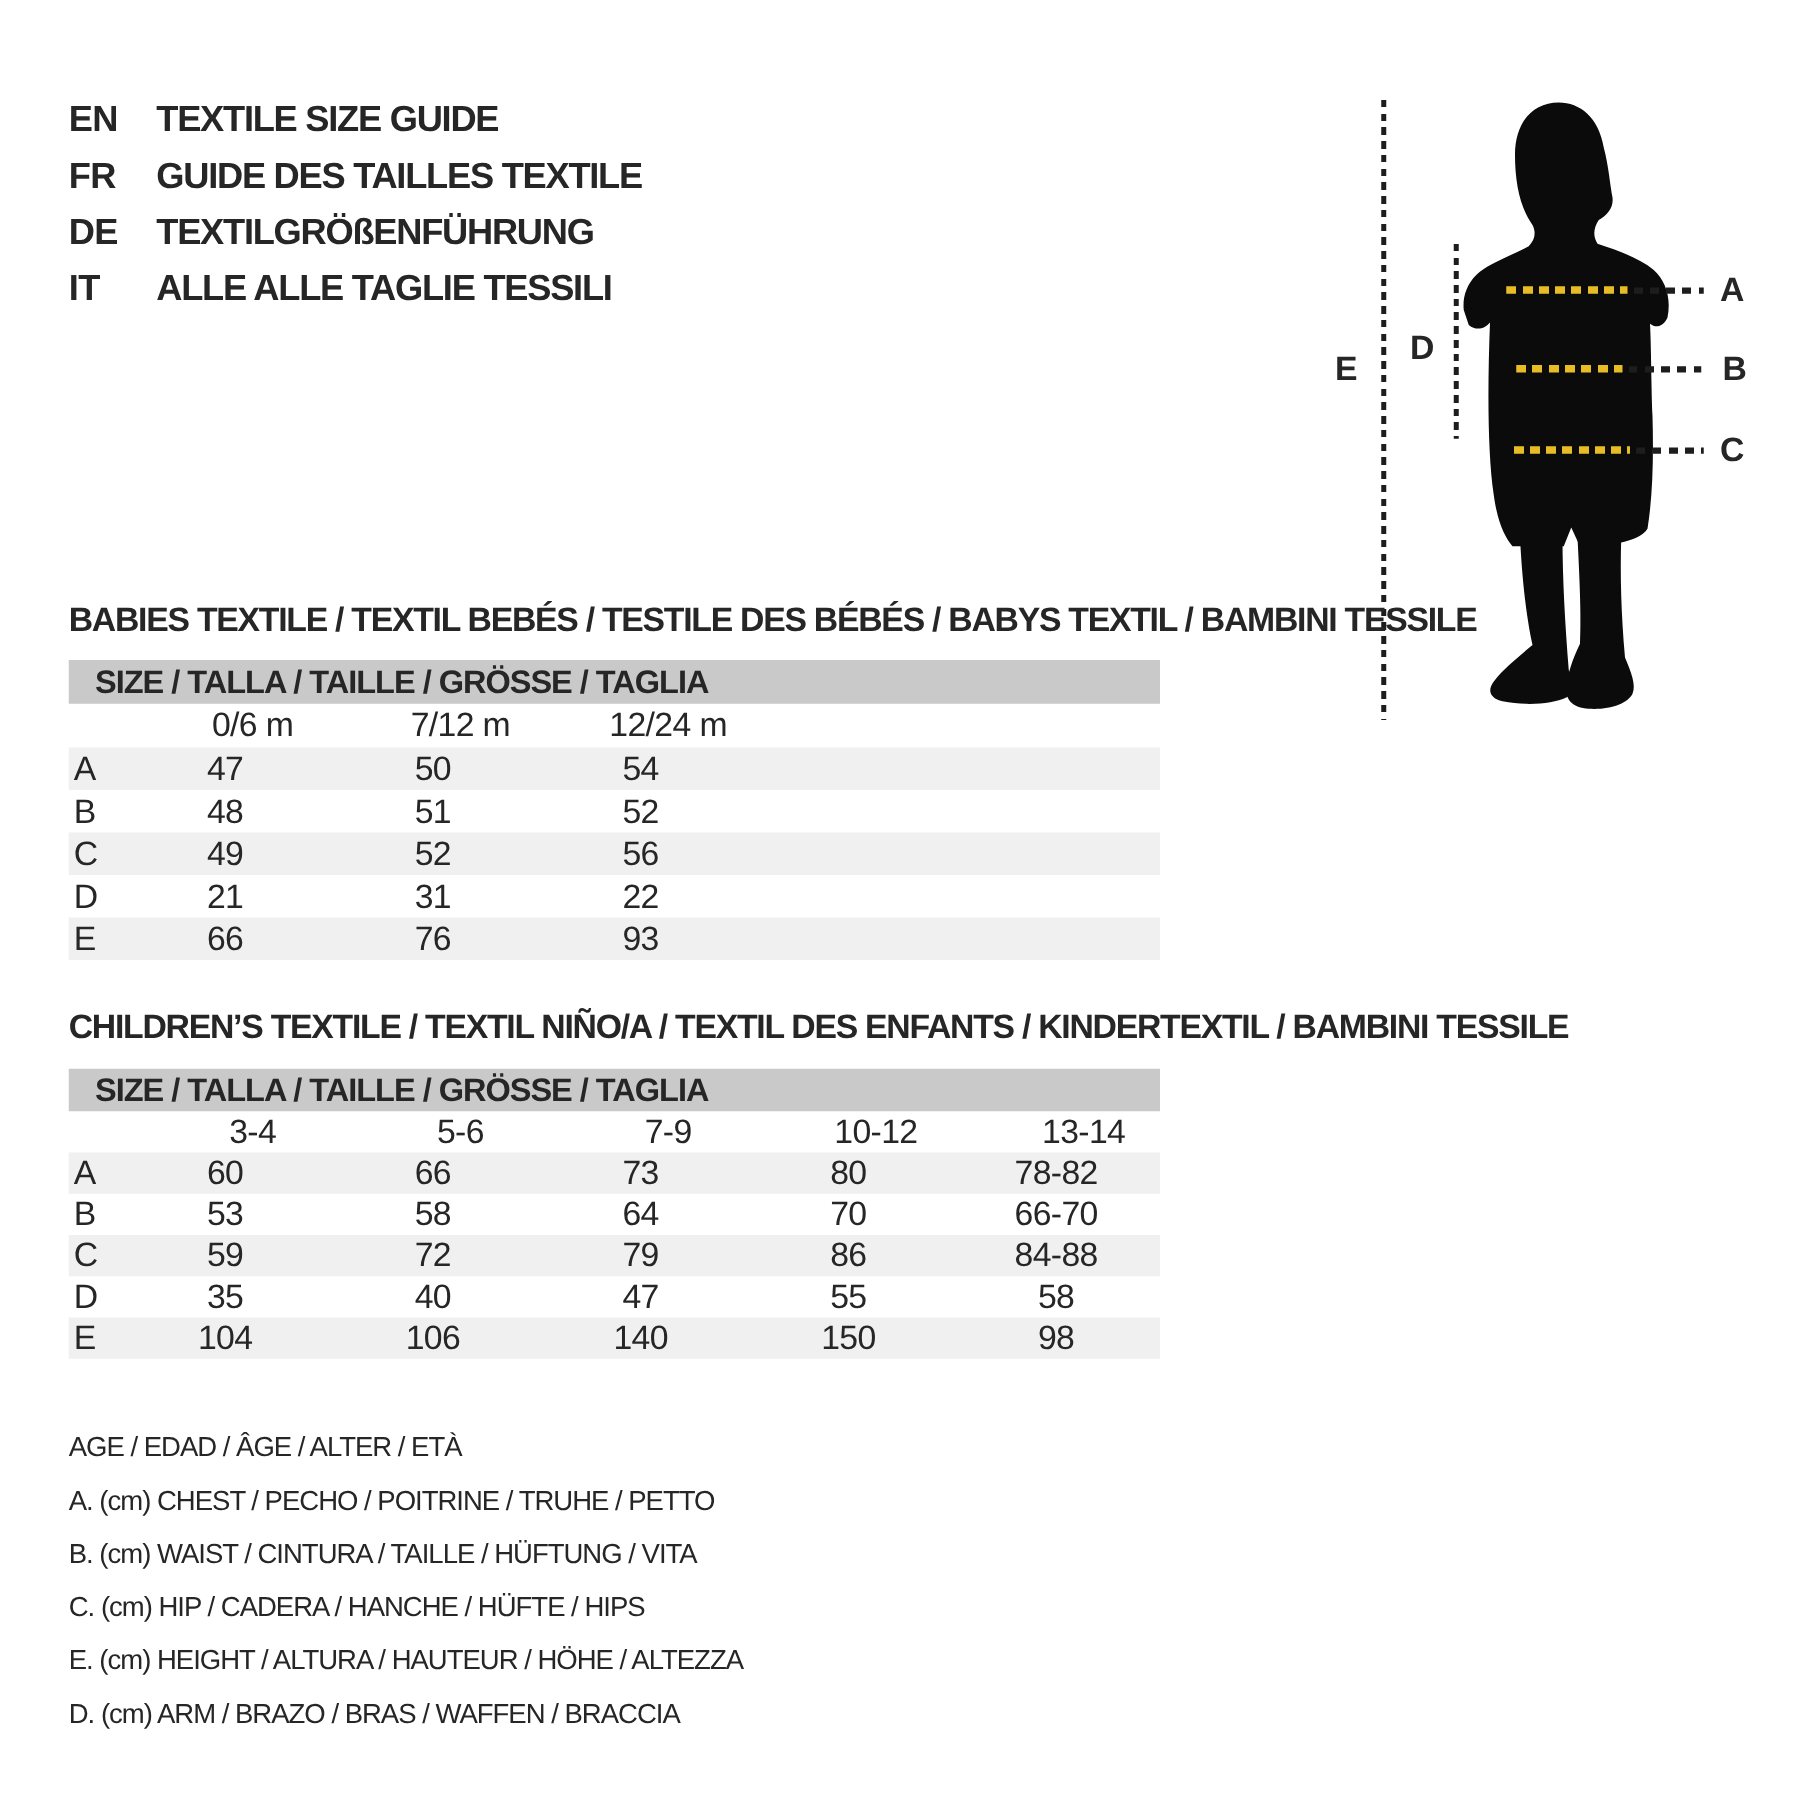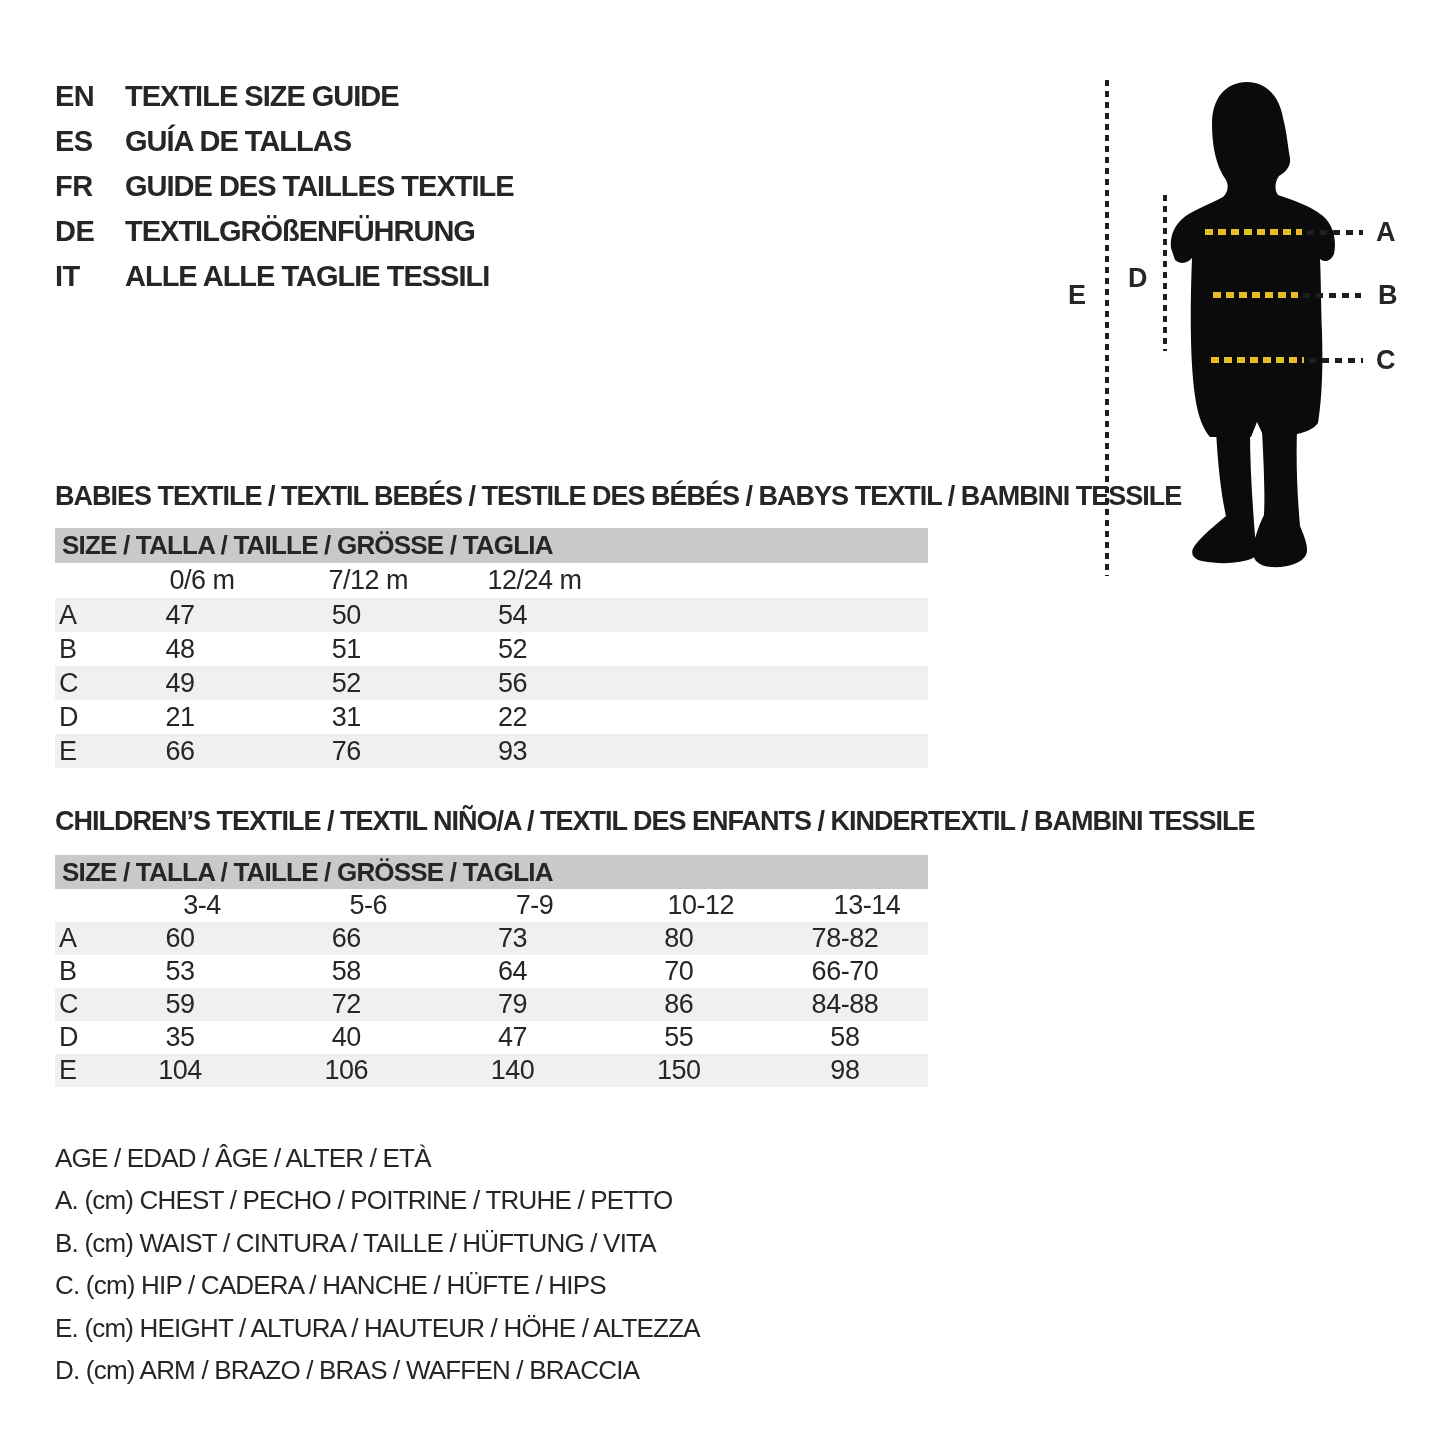--- a/index.html
+++ b/index.html
@@ -23,39 +23,39 @@
   .section-title {
     position:absolute; left:55px;
     font-weight:bold; font-size:27px; letter-spacing:-1px;
     white-space:nowrap;
   }
 
   
   .size-table { position:absolute; left:55px; width:873px; }
   .size-bar {
     height:35px; background:#c9c9c9;
-    display:flex; align-items:center; padding-left:7px;
+    display:flex; align-items:center; padding-left:21px;
     font-weight:bold; font-size:26px; letter-spacing:-0.8px;
   }
   .t-row {
     display:grid; grid-template-columns:42px repeat(5,1fr);
     align-items:center;
   }
   .babies .t-row { height:34px; }
   .childs .t-row { height:33px; }
   .t-head { font-size:27px;gap:44px; }
   .t-row .cell { text-align:center; font-size:27px; letter-spacing:-0.5px; }
   .t-row .rlabel { text-align:left; padding-left:4px; }
   .t-row.shade { background:#f0f0f0; }
 
   
   .legend { position:absolute; left:55px; top:1137px; }
   .legend-line {
     height:42.5px; display:flex; align-items:center;
-    font-size:26px; letter-spacing:-0.8px; white-space:nowrap;
+    font-size:22px; letter-spacing:-0.8px; white-space:nowrap;
   }
 
   
   .vdots {
     position:absolute; width:4px;
     background-image:repeating-linear-gradient(180deg,#1d1d1d 0px,#1d1d1d 6px,rgba(0,0,0,0) 6px,rgba(0,0,0,0) 11px);
   }
   .ydash {
     position:absolute; height:6px;
     background-image:repeating-linear-gradient(90deg,#e7bc24 0px,#e7bc24 8px,rgba(0,0,0,0) 8px,rgba(0,0,0,0) 13px);
@@ -66,24 +66,20 @@
   }
   .mlabel { position:absolute; font-weight:bold; font-size:27px; }
 </style>
 </head>
 <body>
 
 <div class="lang-block">
   <div class="lang-row">
     <span class="lang-code">EN</span>
     <span class="lang-title">TEXTILE SIZE GUIDE</span>
-  </div>
-  <div class="lang-row">
-    <span class="lang-code">ES</span>
-    <span class="lang-title">GUÍA DE TALLAS</span>
   </div>
   <div class="lang-row">
     <span class="lang-code">FR</span>
     <span class="lang-title">GUIDE DES TAILLES TEXTILE</span>
   </div>
   <div class="lang-row">
     <span class="lang-code">DE</span>
     <span class="lang-title">TEXTILGRÖßENFÜHRUNG</span>
   </div>
   <div class="lang-row">

